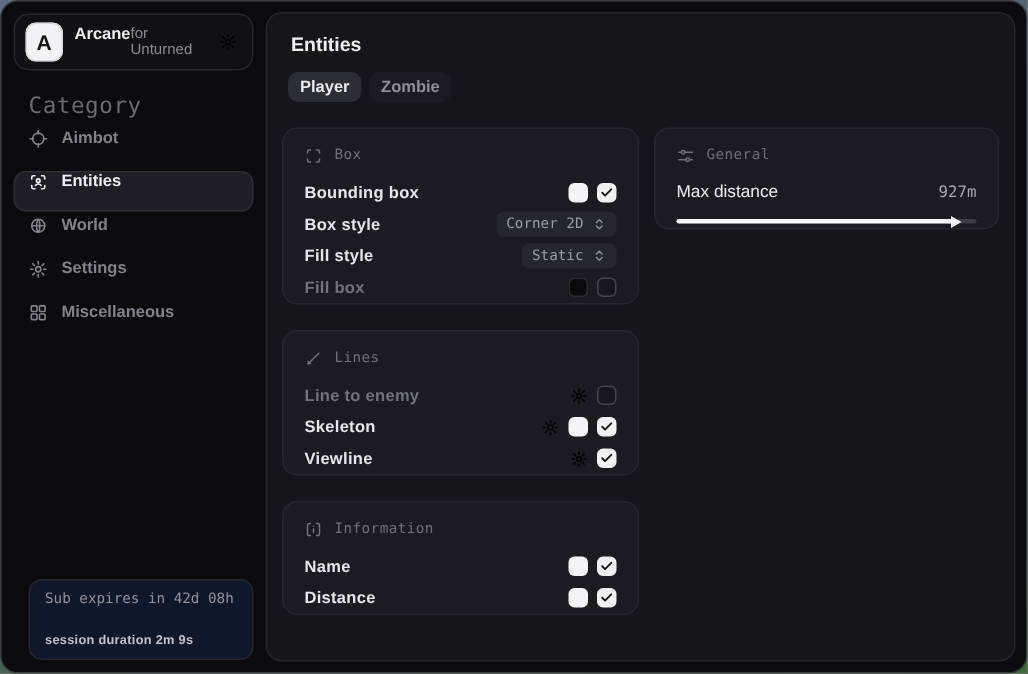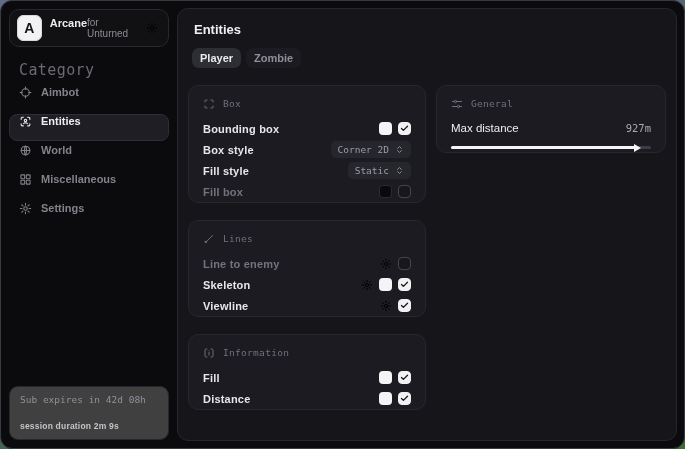--- a/index.html
+++ b/index.html
@@ -38,22 +38,22 @@
   }
   .nav { display:flex; flex-direction:column; gap:2px; }
   .nav-item {
     margin: 0 8px; height: 27px; padding: 0 9px;
     display:flex; align-items:flex-start; gap: 9px;
     border-radius: 8px; border: 1px solid transparent;
     color: #82828b; font-size: 11px; font-weight: 600; cursor: pointer;
   }
   .nav-item.active { background:#1e1e24; border-color:#2e2e36; color:#eeeef2; }
   .sub-box {
-    position:absolute; left:8px; right:8px; bottom:8px;
-    border:1px solid #27272d; border-radius:9px; background:#404040;
+    position:absolute; left:18px; right:8px; bottom:8px;
+    border:1px solid #27272d; border-radius:9px; background:#0f172a;
     padding: 7px 10px 8px;
   }
   .sub-line1 { font-family:"DejaVu Sans Mono", monospace; font-size: 9.5px; color:#90909a; }
   .sub-line2 { margin-top:16px; font-size:8.5px; font-weight:700; color:#c3c3ca; letter-spacing:.2px; }
   
   .main {
     position:absolute; left:176px; top:7px; right:7px; bottom:7px;
     background:#15151a; border:1px solid #26262c; border-radius:11px;
     padding: 13px 10px 10px 10px;
   }
@@ -157,37 +157,37 @@
           <span class="icn">
             <svg viewBox="0 0 24 24" fill="none" stroke="currentColor" stroke-width="2" stroke-linecap="round">
               <circle cx="12" cy="12" r="8"></circle>
               <path d="M4 12h16M12 4c2.6 2.6 2.6 13.4 0 16M12 4c-2.6 2.6-2.6 13.4 0 16"></path>
             </svg>
           </span>
           <span>World</span>
         </div>
         <div class="nav-item">
           <span class="icn">
+            <svg viewBox="0 0 24 24" fill="none" stroke="currentColor" stroke-width="2" stroke-linecap="round">
+              <circle cx="12" cy="12" r="3.2"></circle>
+              <path d="M12 2.5v3M12 18.5v3M2.5 12h3M18.5 12h3M5.2 5.2l2.1 2.1M16.7 16.7l2.1 2.1M18.8 5.2l-2.1 2.1M7.3 16.7l-2.1 2.1"></path>
+            </svg>
+          </span>
+          <span>Settings</span>
+        </div>
+        <div class="nav-item">
+          <span class="icn">
             <svg viewBox="0 0 24 24" fill="none" stroke="currentColor" stroke-width="2" stroke-linejoin="round">
               <rect x="3.5" y="3.5" width="7" height="7" rx="1.2"></rect>
               <rect x="13.5" y="3.5" width="7" height="7" rx="1.2"></rect>
               <rect x="3.5" y="13.5" width="7" height="7" rx="1.2"></rect>
               <rect x="13.5" y="13.5" width="7" height="7" rx="1.2"></rect>
             </svg>
           </span>
           <span>Miscellaneous</span>
-        </div>
-        <div class="nav-item">
-          <span class="icn">
-            <svg viewBox="0 0 24 24" fill="none" stroke="currentColor" stroke-width="2" stroke-linecap="round">
-              <circle cx="12" cy="12" r="3.2"></circle>
-              <path d="M12 2.5v3M12 18.5v3M2.5 12h3M18.5 12h3M5.2 5.2l2.1 2.1M16.7 16.7l2.1 2.1M18.8 5.2l-2.1 2.1M7.3 16.7l-2.1 2.1"></path>
-            </svg>
-          </span>
-          <span>Settings</span>
         </div>
       </div>
 
     <div class="sub-box">
       <div class="sub-line1">Sub expires in 42d 08h</div>
       <div class="sub-line2">session duration 2m 9s</div>
     </div>
   </div>
 
   <div class="main">
@@ -318,21 +318,21 @@
             <div class="card-head">
               <span class="icn sm">
                 <svg viewBox="0 0 24 24" fill="none" stroke="currentColor" stroke-width="2" stroke-linecap="round">
                   <path d="M8 4H6.5A2.5 2.5 0 0 0 4 6.5v11A2.5 2.5 0 0 0 6.5 20H8M16 4h1.5A2.5 2.5 0 0 1 20 6.5v11a2.5 2.5 0 0 1-2.5 2.5H16"></path>
                   <path d="M12 11v5M12 7.5h.01"></path>
                 </svg>
               </span>
               <span>Information</span>
             </div>
             <div class="row">
-              <span class="row-label">Fill</span>
+              <span class="row-label">Name</span>
               <div class="controls">
                 <span class="swatch" style="background: rgb(244, 244, 246);"></span>
                 <span class="cb on">
                   <span class="icn chk">
                     <svg viewBox="0 0 24 24" fill="none" stroke="currentColor" stroke-width="3.4" stroke-linecap="round" stroke-linejoin="round">
                       <path d="M20 6L9 17l-5-5"></path>
                     </svg>
                   </span>
                 </span>
               </div>

